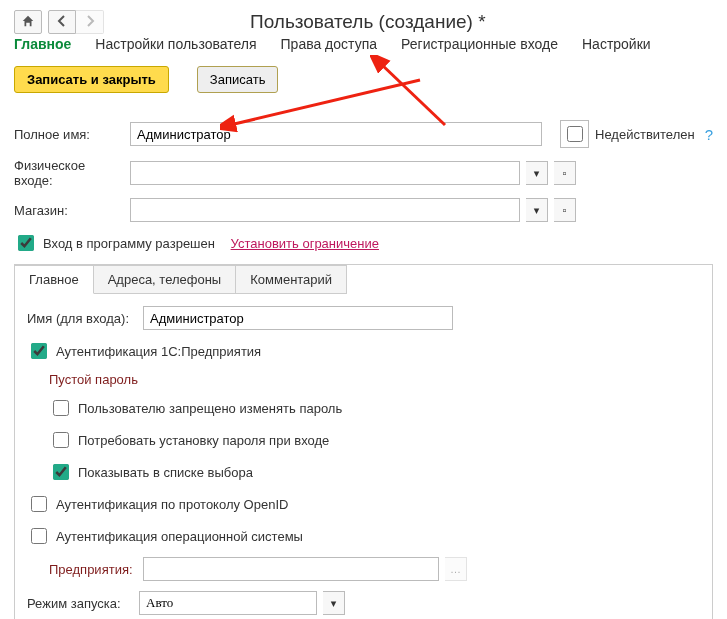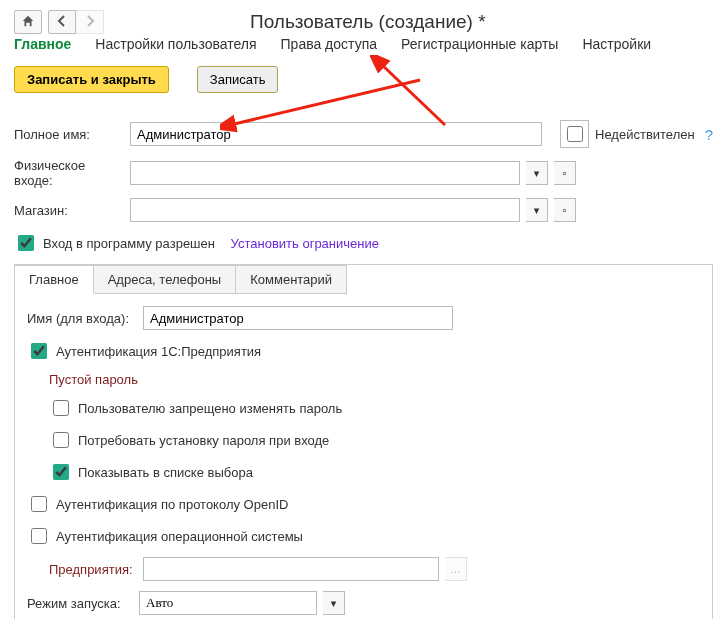--- a/index.html
+++ b/index.html
@@ -41,21 +41,21 @@
     height:24px; border:1px solid #bbb; padding:0 6px; font-size:13px;
     background:#fff;
   }
   .txt-full { flex:1; }
   .cb { width:16px; height:16px; accent-color:#2a8; }
   .mini-btn {
     width:22px; height:24px; border:1px solid #bbb; border-left:none;
     background:#f7f7f7; display:inline-flex; align-items:center; justify-content:center;
     cursor:pointer; font-size:11px;
   }
-  .link { color:#6d28d9; cursor:pointer; }
+  .link { color:#be185d; text-decoration:underline; cursor:pointer; }
   .help { color:#3aa0e0; font-size:15px; margin-left:4px; cursor:pointer; }
   
   .panel { border:1px solid #ccc; padding:10px 12px 16px; }
   .inner-tabs { display:flex; margin:-10px -12px 12px; }
   .inner-tabs span {
     padding:6px 14px; border:1px solid #ccc; border-left:none; background:#f4f4f4;
     cursor:pointer; font-size:13px;
   }
   .inner-tabs span:first-child{ border-left:1px solid #ccc; border-left:none;}
   .inner-tabs .it-active { background:#fff; border-bottom:1px solid #fff; }
@@ -91,21 +91,21 @@
       </span>
     </div>
   </div>
   <div class="page-title">Пользователь (создание) *</div>
 </div>
 
 <div class="tabs">
   <span class="active">Главное</span>
   <span>Настройки пользователя</span>
   <span>Права доступа</span>
-  <span>Регистрационные карты</span>
+  <span>Регистрационные входе</span>
   <span>Настройки</span>
 </div>
 
 <div class="actions">
   <button class="btn btn-primary">Записать и закрыть</button>
   <button class="btn">Записать</button>
 </div>
 
 <div class="row">
   <span class="lbl">Полное имя:</span>

